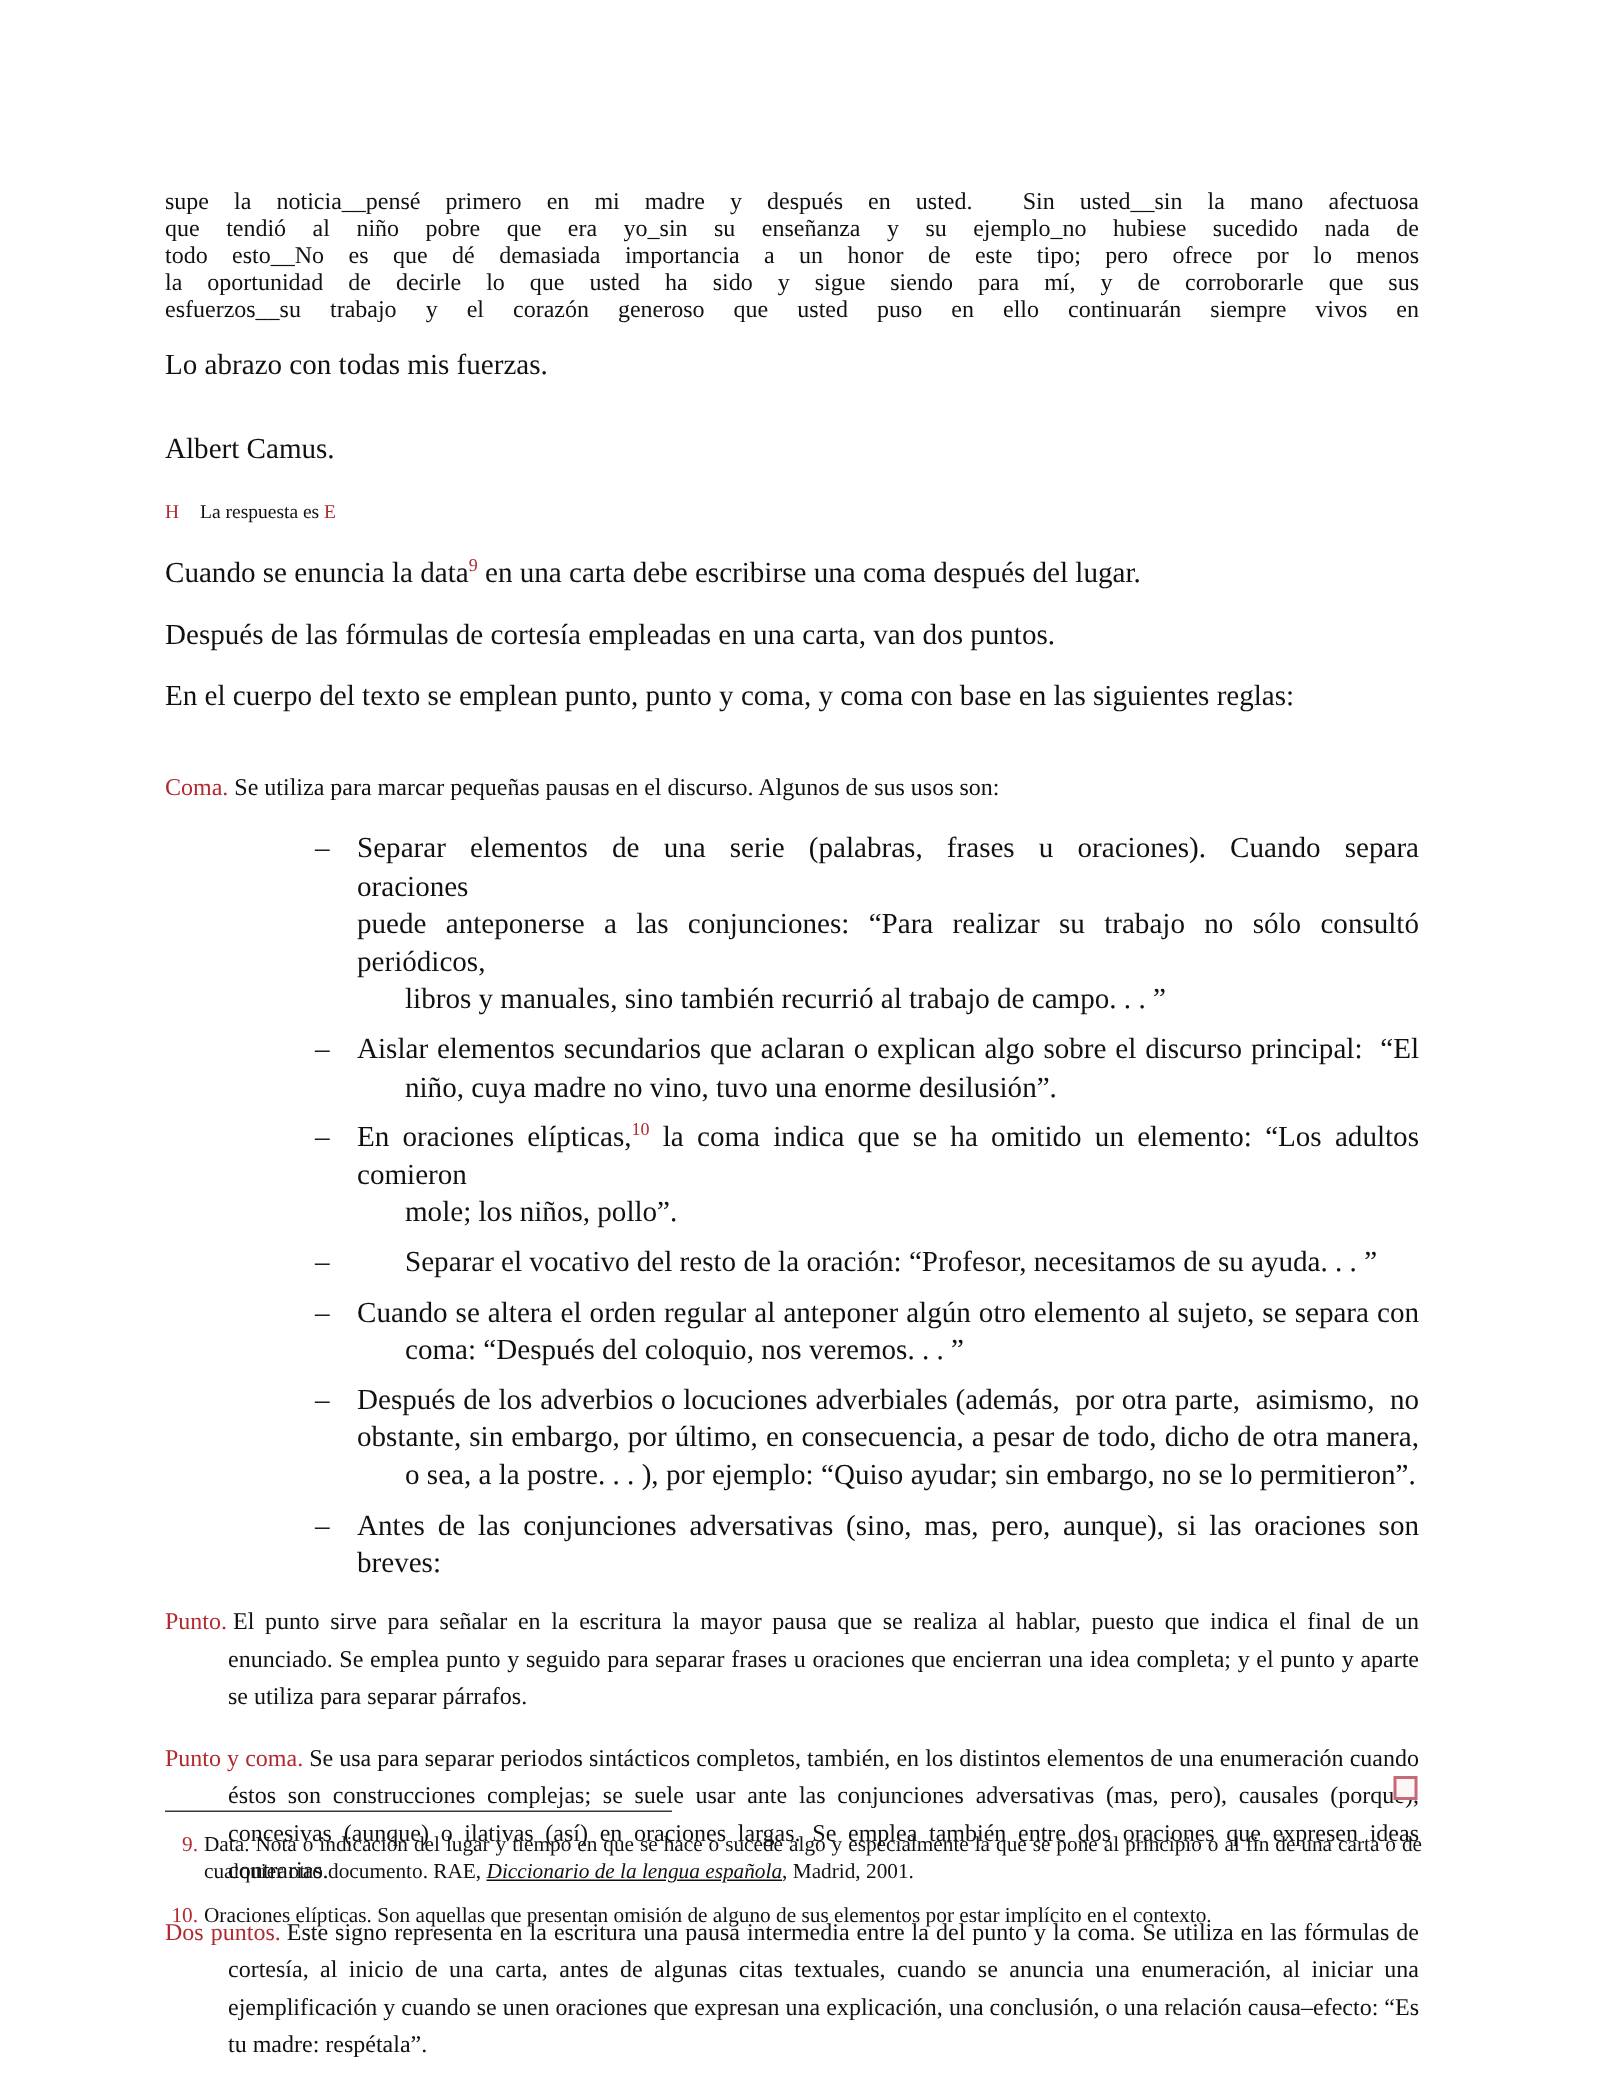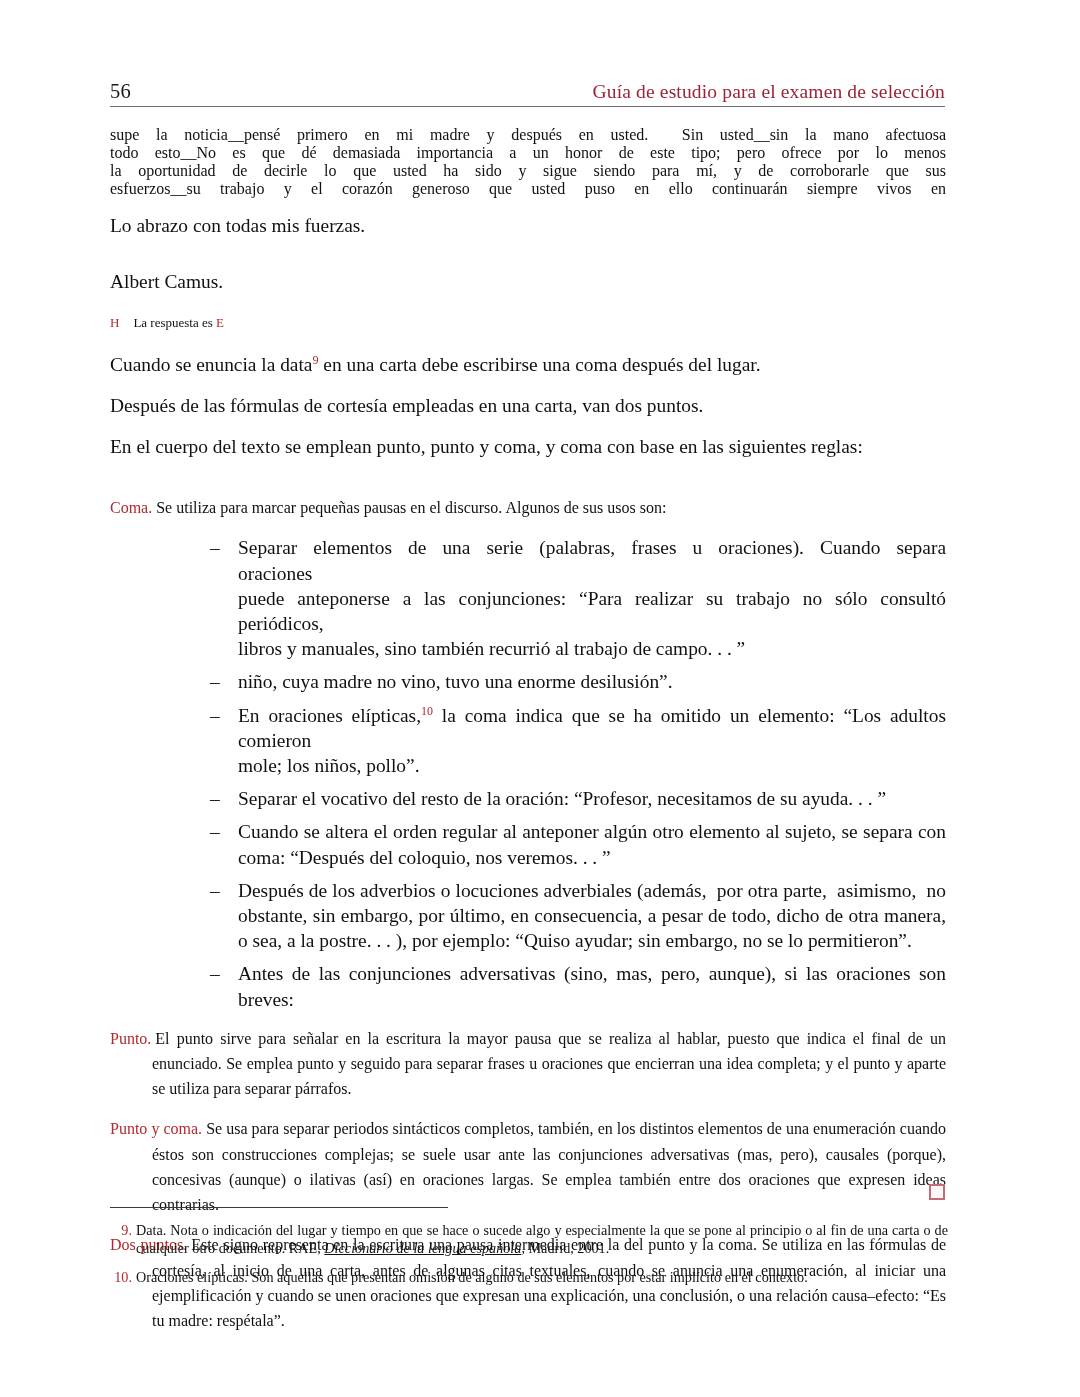--- a/index.html
+++ b/index.html
@@ -121,21 +121,21 @@
     position: absolute;
     left: 0;
     top: 0;
   }
   .dashlist li .l {
     display: block;
     text-align: justify;
     text-align-last: justify;
     white-space: pre-wrap;
   }
-  .dashlist li .l.last { text-align-last: left; }
+  .dashlist li .l.last { text-align-last: left; margin-left: 32px; }
 
   
   .endmark {
     position: absolute;
     left: 929px;
     top: 1184px;
     width: 12px;
     height: 12px;
     border: 2px solid #c76a78;
     background: #fdf6f7;
@@ -172,29 +172,26 @@
     text-align: right;
     color: #b02a30;
   }
   .fnote i { font-style: italic; text-decoration: underline; }
 </style>
 </head>
 <body>
 
 <div class="page">
 
-  <div class="runhead">
-    <span class="folio">56</span>
-    <span class="title">Guía de estudio para el examen de selección</span>
-  </div>
 
   <div class="col">
 
     <div class="lead">
       <span class="just-line">supe la noticia__pensé primero en mi madre y después en usted.  Sin usted__sin la mano afectuosa</span>
+      <span class="just-line">que tendió al niño pobre que era yo_sin su enseñanza y su ejemplo_no hubiese sucedido nada de</span>
       <span class="just-line">todo esto__No es que dé demasiada importancia a un honor de este tipo; pero ofrece por lo menos</span>
       <span class="just-line">la oportunidad de decirle lo que usted ha sido y sigue siendo para mí, y de corroborarle que sus</span>
       <span class="just-line">esfuerzos__su trabajo y el corazón generoso que usted puso en ello continuarán siempre vivos en</span>
     </div>
 
     <div class="gap-sm"></div>
 
     <p class="para">Lo abrazo con todas mis fuerzas.</p>
 
     <div class="gap-sm"></div>
@@ -219,20 +216,21 @@
 
     <ul class="dashlist">
       <li>
         <span class="dash">–</span>
         <span class="l">Separar  elementos  de  una  serie  (palabras,  frases  u  oraciones).  Cuando  separa  oraciones</span>
         <span class="l">puede anteponerse a las conjunciones: “Para realizar su trabajo no sólo consultó periódicos,</span>
         <span class="l last">libros y manuales, sino también recurrió al trabajo de campo. . . ”</span>
       </li>
       <li>
         <span class="dash">–</span>
+        <span class="l">Aislar elementos secundarios que aclaran o explican algo sobre el discurso principal:  “El</span>
         <span class="l last">niño, cuya madre no vino, tuvo una enorme desilusión”.</span>
       </li>
       <li>
         <span class="dash">–</span>
         <span class="l"><span>En oraciones elípticas,</span><sup class="fn">10</sup><span> la coma indica que se ha omitido un elemento: “Los adultos comieron</span></span>
         <span class="l last">mole; los niños, pollo”.</span>
       </li>
       <li>
         <span class="dash">–</span>
         <span class="l last">Separar el vocativo del resto de la oración: “Profesor, necesitamos de su ayuda. . . ”</span>

